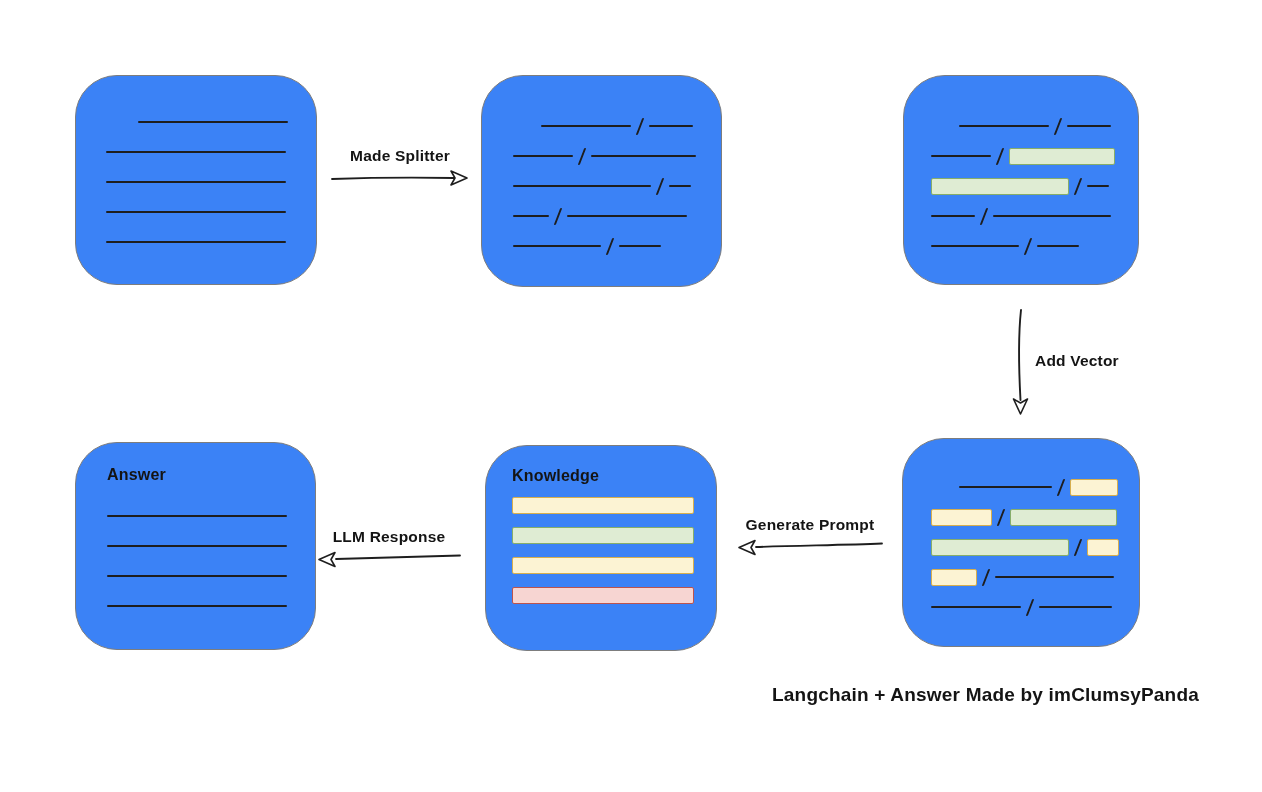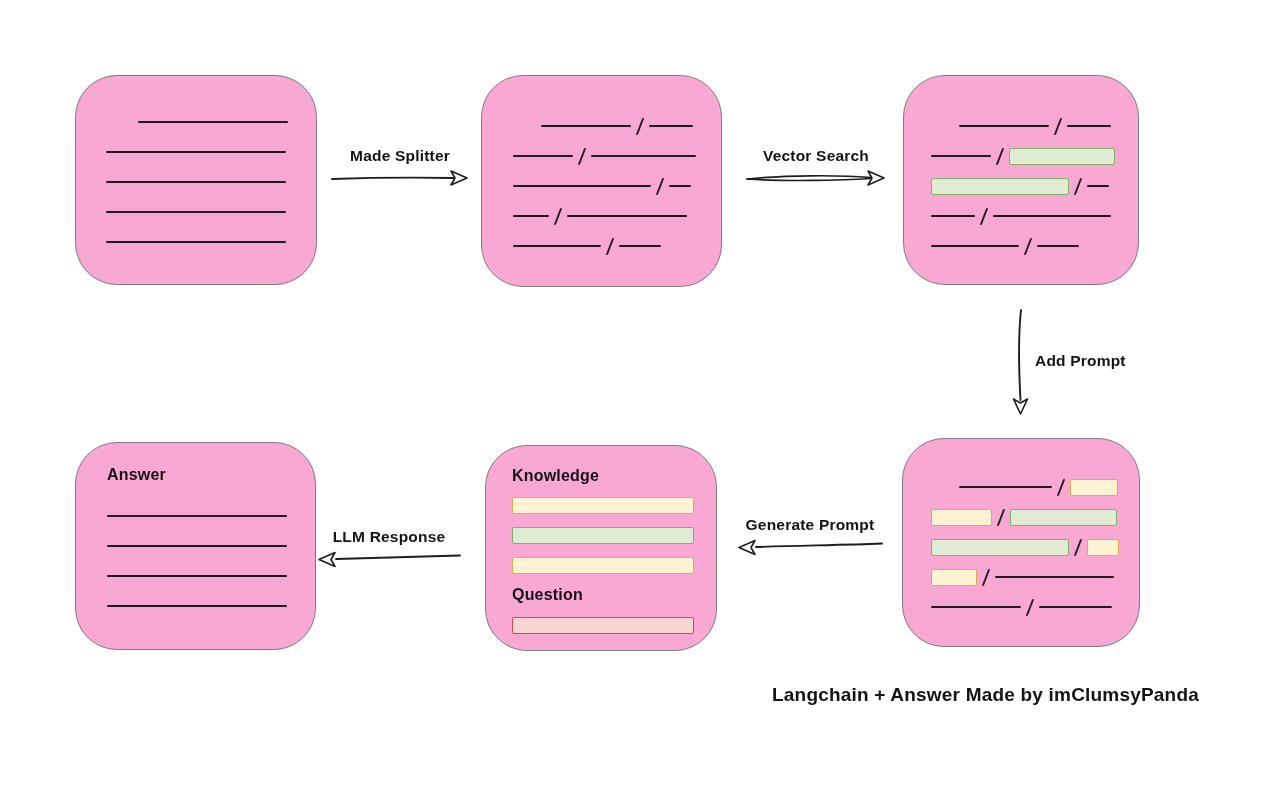--- a/index.html
+++ b/index.html
@@ -1,20 +1,20 @@
 <!DOCTYPE html>
 <html style="--background: #ffffff; --box-border: #7d7d7d; --line: #1e1e1e; --green-fill: #dfecd3; --green-border: #86ad6a; --yellow-fill: #fcf3d3; --yellow-border: #d6ae4e; --red-fill: #f7d5d2; --red-border: #bb544e;"><head>
 <meta charset="utf-8">
 <style>
   * { margin:0; padding:0; box-sizing:border-box; }
   html,body { background:#fff; }
   body { font-family:"Liberation Sans", sans-serif; color:#1e1e1e; }
   .canvas { position:relative; width:1262px; height:792px; background:var(--background,#fff); overflow:hidden; }
 
-  .node { position:absolute; background:#f9a8d4; border:1.7px solid var(--box-border,#7d7d7d); border-radius:42px; }
+  .node { position:absolute; background:#3b82f6; border:1.7px solid var(--box-border,#7d7d7d); border-radius:42px; }
   #source-document-box { left:75px;  top:75px;  width:242px; height:210px; padding:31px 0 0 30px; }
   #split-chunks-box    { left:481px; top:75px;  width:241px; height:212px; padding:35px 0 0 31px; }
   #matched-chunks-box  { left:903px; top:75px;  width:236px; height:210px; padding:35px 0 0 27px; }
   #context-chunks-box  { left:902px; top:438px; width:238px; height:209px; padding:33px 0 0 28px; }
   #prompt-box          { left:485px; top:445px; width:232px; height:206px; padding:16px 0 8px 26px; }
   #answer-box          { left:75px;  top:442px; width:241px; height:208px; padding:18px 0 0 31px; }
 
   .rows { display:flex; flex-direction:column; }
   .row  { display:flex; align-items:center; height:30px; }
   .seg.gap   { height:1px; }
@@ -163,21 +163,20 @@
         <div class="row">
           <div class="seg chip-yellow" style="width: 182px;"></div>
         </div>
         <div class="row">
           <div class="seg chip-green" style="width: 182px;"></div>
         </div>
         <div class="row">
           <div class="seg chip-yellow" style="width: 182px;"></div>
         </div>
       </div>
-    <div class="box-title title-question">Question</div>
     <div class="rows">
         <div class="row">
           <div class="seg chip-red" style="width: 182px;"></div>
         </div>
       </div>
   </div>
 
   <div class="node" id="answer-box">
     <div class="box-title title-answer">Answer</div>
     <div class="answer-spacer"></div>
@@ -198,34 +197,26 @@
   </div>
 
   <div class="arrow" style="left:330px; top:147px; width:140px;">
     <div class="arrow-label">Made Splitter</div>
     <svg width="140" height="22" viewBox="0 0 140 22">
       <path d="M2,12 C45,10.5 95,10.5 124,11" fill="none" stroke="#1e1e1e" stroke-width="1.8" stroke-linecap="round"></path>
       <path d="M137,11 L121,4 L125,11 L121,18 Z" fill="#ffffff" stroke="#1e1e1e" stroke-width="1.6" stroke-linejoin="round"></path>
     </svg>
   </div>
 
-  <div class="arrow" style="left:745px; top:147px; width:142px;">
-    <div class="arrow-label">Vector Search</div>
-    <svg width="142" height="22" viewBox="0 0 142 22">
-      <path d="M2,12 C40,8 95,8 126,10.5" fill="none" stroke="#1e1e1e" stroke-width="1.7" stroke-linecap="round"></path>
-      <path d="M2,12 C40,14.5 95,13.5 126,11.5" fill="none" stroke="#1e1e1e" stroke-width="1.7" stroke-linecap="round"></path>
-      <path d="M139,11 L123,4 L127,11 L123,18 Z" fill="#ffffff" stroke="#1e1e1e" stroke-width="1.6" stroke-linejoin="round"></path>
-    </svg>
-  </div>
 
   <svg width="22" height="110" viewBox="0 0 22 110" style="position:absolute; left:1010px; top:308px;">
     <path d="M11,2 C8,30 9,65 10.5,92" fill="none" stroke="#1e1e1e" stroke-width="1.9" stroke-linecap="round"></path>
     <path d="M10.5,106 L3.5,91 L10.5,95 L17.5,91 Z" fill="#ffffff" stroke="#1e1e1e" stroke-width="1.6" stroke-linejoin="round"></path>
   </svg>
-  <div class="arrow-label" id="add-context-label">Add Prompt</div>
+  <div class="arrow-label" id="add-context-label">Add Vector</div>
 
   <div class="arrow" style="left:316px; top:528px; width:146px;">
     <div class="arrow-label">LLM Response</div>
     <svg width="146" height="22" viewBox="0 0 146 22">
       <path d="M20,11 C65,10 110,8.5 144,7.5" fill="none" stroke="#1e1e1e" stroke-width="1.8" stroke-linecap="round"></path>
       <path d="M3,11.5 L19,4.5 L15,11.5 L19,18.5 Z" fill="#ffffff" stroke="#1e1e1e" stroke-width="1.6" stroke-linejoin="round"></path>
     </svg>
   </div>
 
   <div class="arrow" style="left:736px; top:516px; width:148px;">

